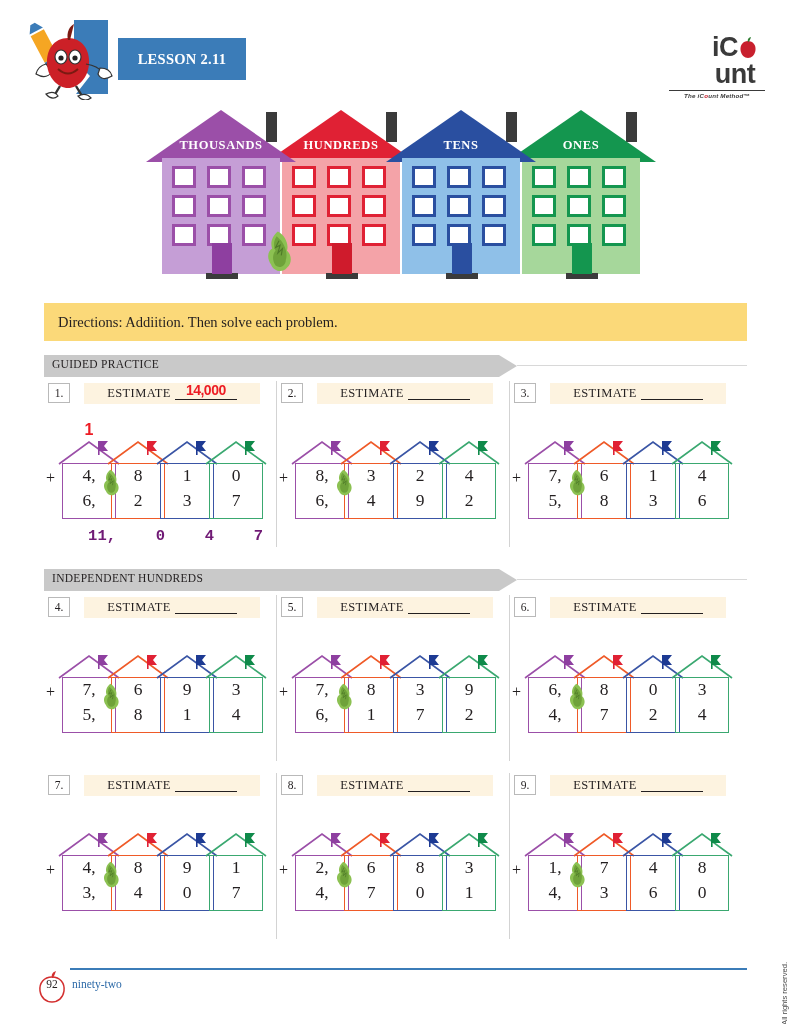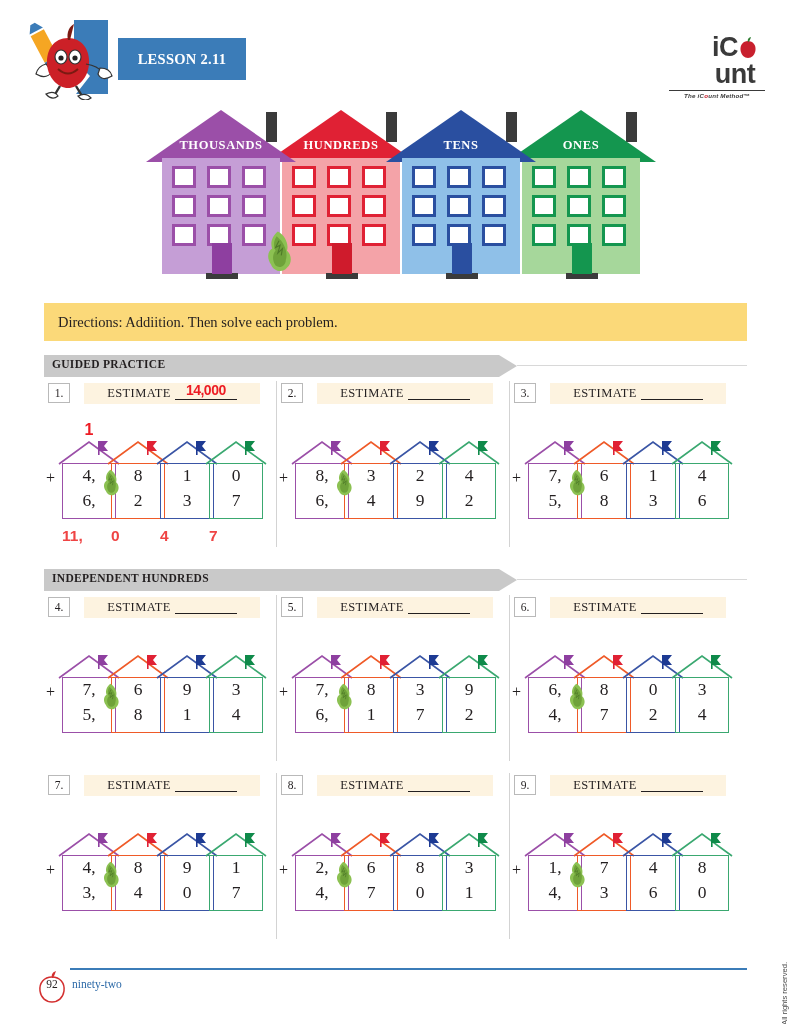--- a/index.html
+++ b/index.html
@@ -82,21 +82,21 @@
     position: absolute; left: 0; top: 0; height: 22px; width: 455px;
     background: #c9c9c9;
   }
   .section-band .arrow {
     position: absolute; left: 455px; top: 0; width: 0; height: 0;
     border-top: 11px solid transparent; border-bottom: 11px solid transparent;
     border-left: 18px solid #c9c9c9;
   }
   .section-band .tail { position: absolute; left: 473px; top: 10px; right: 0; border-top: 1px solid #d8d8d8; }
   .section-band .label {
-    position: absolute; left: 8px; top: 3px; font-weight: bold; font-size: 11.5px;
+    position: absolute; left: 8px; top: 3px; font-weight: normal; font-size: 11.5px;
     letter-spacing: .3px; color: #231f20; z-index: 2;
   }
 
   
   .prow { position: relative; margin: 0 44px; display: flex; }
   .pcell { position: relative; width: 233px; height: 178px; }
   .pcell.divider::after {
     content: ""; position: absolute; right: 0; top: 4px; bottom: 8px;
     border-right: 1px solid #d3d3d3;
   }
@@ -134,22 +134,22 @@
   .ph-d2 { top: 49px; }
   .plus {
     position: absolute; left: 2px; top: 92px; font-size: 16px; color: #231f20;
   }
   .carry {
     position: absolute; left: 18px; top: 44px; width: 54px; text-align: center;
     color: #ed1c24; font-family: "Liberation Sans", sans-serif; font-weight: bold; font-size: 16px;
   }
   .answer-row { position: absolute; left: 18px; top: 150px; width: 200px; height: 20px; }
   .ans {
-    position: absolute; width: 54px; text-align: left;
-    color: #ef4444; font-family: Liberation Sans, sans-serif; font-weight: bold; font-size: 15.5px;
+    position: absolute; width: 54px; text-align: right;
+    color: #701a75; font-family: Liberation Mono, monospace; font-weight: bold; font-size: 15.5px;
   }
   .pbush { position: absolute; left: 56px; top: 92px; z-index: 5; }
 
   
   .footer { position: absolute; left: 0; right: 0; bottom: 14px; height: 54px; }
   .footer-rule { position: absolute; left: 70px; right: 44px; top: 12px; border-top: 2.4px solid #3b7cb8; }
   .page-apple { position: absolute; left: 36px; top: 14px; width: 32px; height: 34px; }
   .page-num {
     position: absolute; left: 36px; top: 22px; width: 32px; text-align: center;
     font-size: 11.5px; color: #231f20;

